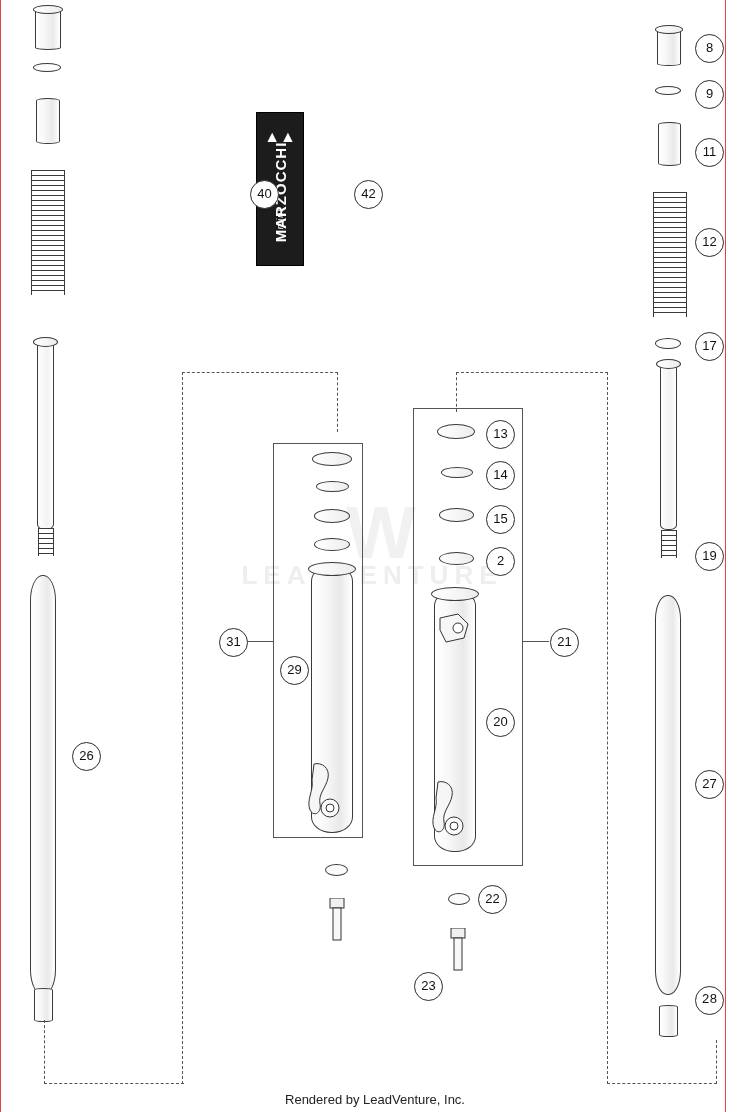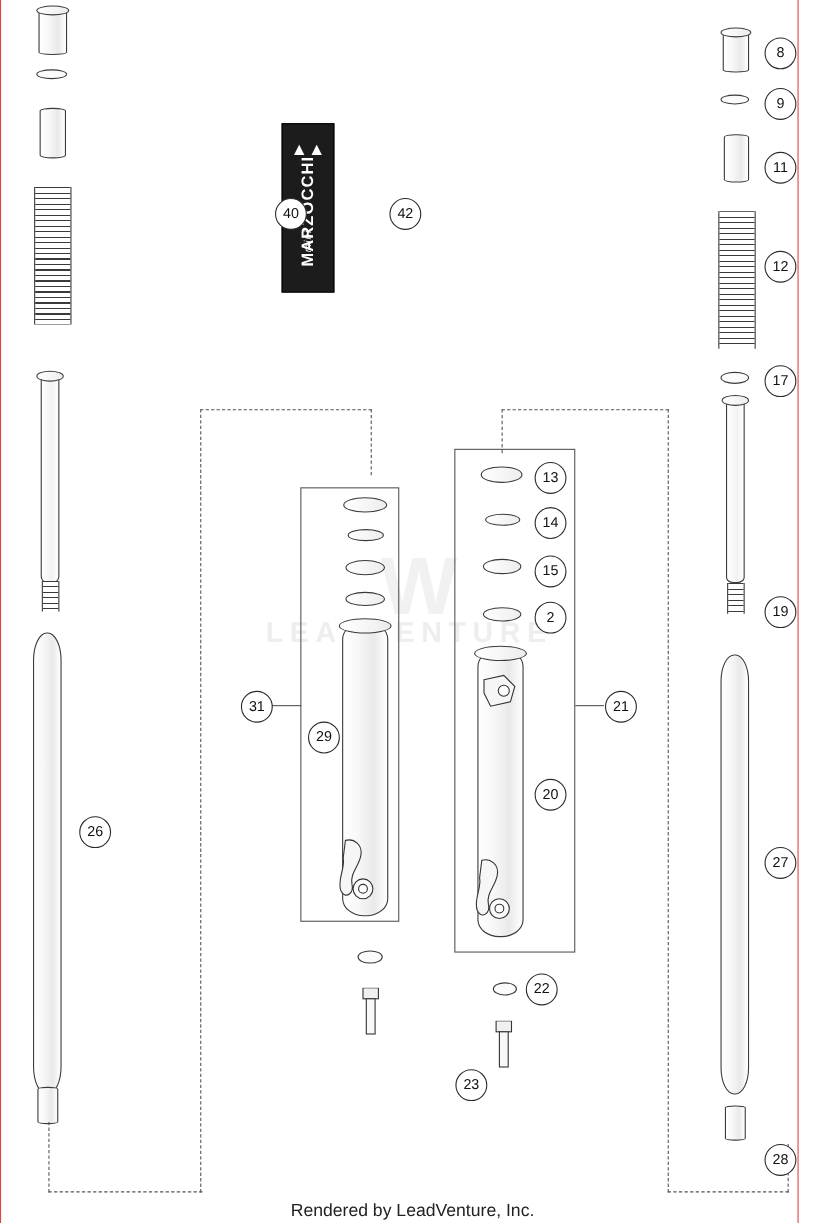--- a/index.html
+++ b/index.html
@@ -164,21 +164,21 @@
     color: #f1f1f1;
     font-weight: bold;
   }
 
   .footer {
     position: absolute;
     left: 0;
     top: 1092px;
     width: 750px;
     text-align: center;
-    font-size: 16px;
+    font-size: 13px;
     color: #222;
   }
 </style>
 </head>
 <body>
 
 <div id="page">
 
   <div class="edge-line edge-left"></div>
   <div class="edge-line edge-right"></div>
@@ -287,21 +287,21 @@
     <rect x="6" y="10" width="8" height="32" fill="#f8f8f8" stroke="#333" stroke-width="1"></rect>
   </svg>
 
   <div class="callout" style="left:695px; top:34px;">8</div>
   <div class="callout" style="left:695px; top:80px;">9</div>
   <div class="callout" style="left:695px; top:138px;">11</div>
   <div class="callout" style="left:695px; top:228px;">12</div>
   <div class="callout" style="left:695px; top:332px;">17</div>
   <div class="callout" style="left:695px; top:542px;">19</div>
   <div class="callout" style="left:695px; top:770px;">27</div>
-  <div class="callout" style="left:695px; top:1040px;">28</div>
+  <div class="callout" style="left:695px; top:986px;font-family:Liberation Mono, monospace;">28</div>
 
   <div class="callout" style="left:214px; top:180px;margin-left:36px;">40</div>
   <div class="callout" style="left:354px; top:180px;">42</div>
 
   <div class="callout" style="left:486px; top:420px;">13</div>
   <div class="callout" style="left:486px; top:461px;">14</div>
   <div class="callout" style="left:486px; top:505px;">15</div>
   <div class="callout" style="left:486px; top:547px;">2</div>
   <div class="callout" style="left:550px; top:628px;">21</div>
   <div class="callout" style="left:486px; top:708px;">20</div>

